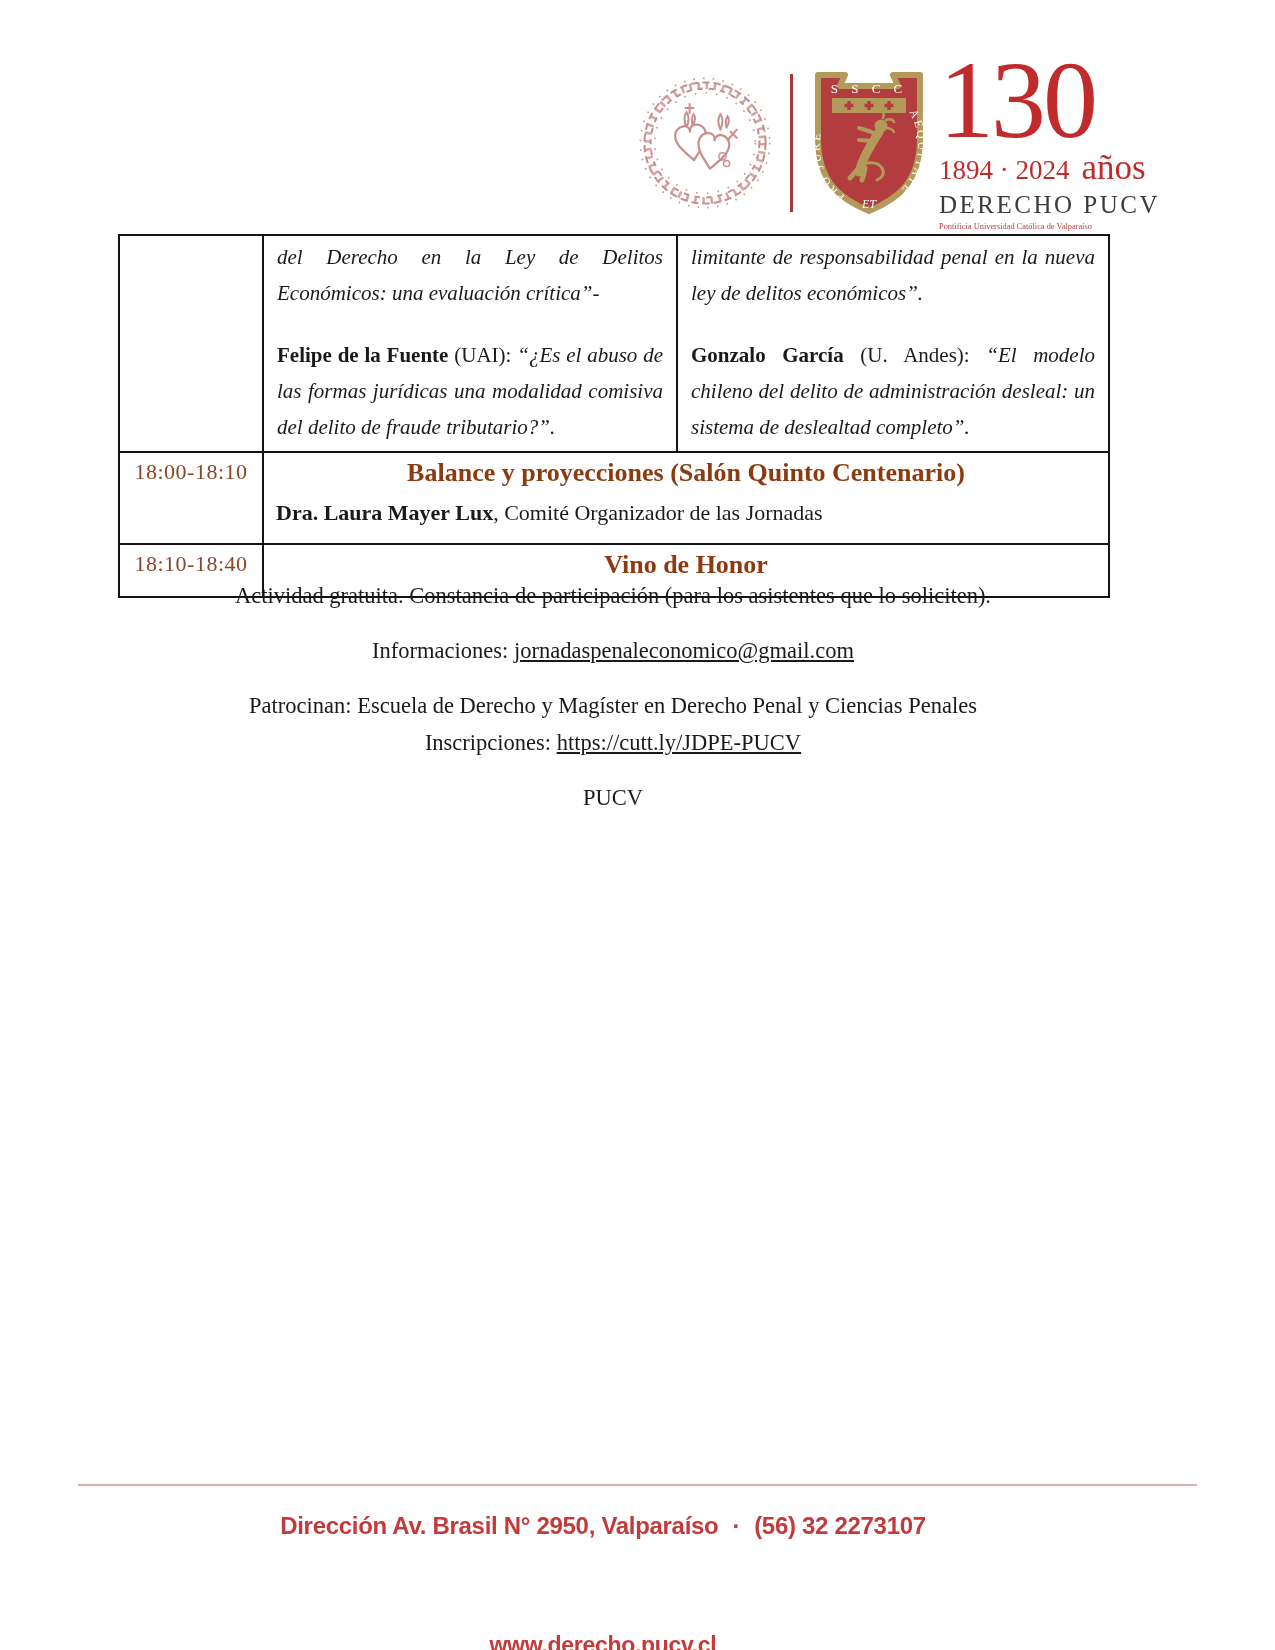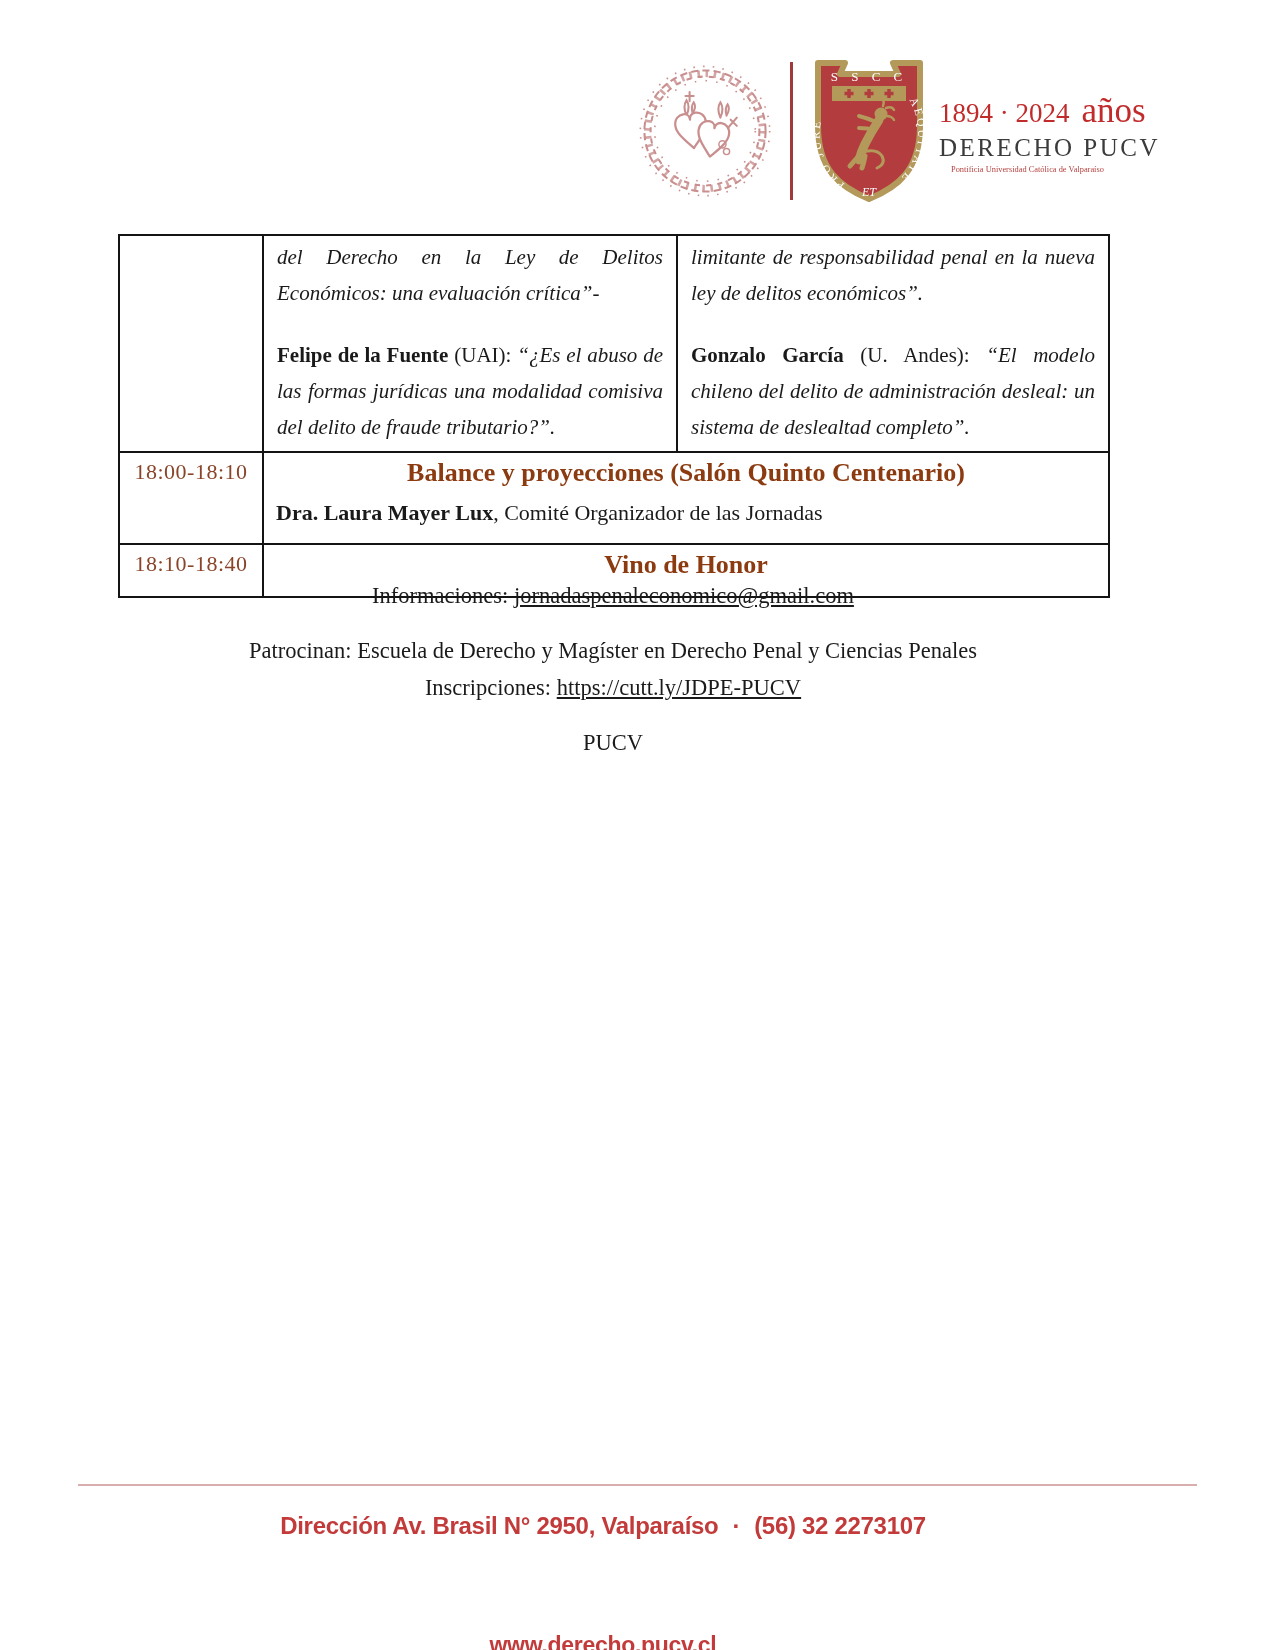--- a/index.html
+++ b/index.html
@@ -13,21 +13,21 @@
   .header-group { position:absolute; top:54px; left:628px; display:flex; align-items:center; }
   .wreath-svg { width:154px; height:154px; display:block; }
   .header-divider { width:3px; height:138px; background:#a23a3c; margin:0 16px 0 8px; }
   .shield-svg { width:120px; height:150px; display:block; }
   .anniv { margin-left:10px; display:flex; flex-direction:column; }
   .anniv-number { font-size:110px; line-height:0.84; letter-spacing:-3px; color:#c12b2b; }
   .anniv-years { display:flex; align-items:baseline; gap:12px; color:#c12b2b; margin-top:2px; }
   .year-range { font-size:27px; }
   .years-word { font-size:35px; }
   .anniv-school { font-size:25px; letter-spacing:2.5px; color:#3b3b3b; margin-top:3px; white-space:nowrap; }
-  .anniv-univ { font-size:8.4px; color:#b5413f; margin-top:3px; white-space:nowrap;margin-left:12px; }
+  .anniv-univ { font-size:8.4px; color:#b5413f; margin-top:3px; white-space:nowrap; }
 
   
   table.schedule { position:absolute; top:234px; left:118px; width:990px;
     border-collapse:collapse; table-layout:fixed; }
   table.schedule td { border:2px solid #141414; vertical-align:top; }
   .time-cell { font-size:22px; color:#8a4429; text-align:center; padding-top:6px; letter-spacing:0.5px; }
   .talk-cell { padding:3px 13px 6px; font-size:21px; line-height:36px; text-align:justify; }
   .talk-continuation { font-style:italic; }
   .talk-para2 { margin-top:26px; }
   .speaker-name { font-weight:bold; }
@@ -113,20 +113,21 @@
       <text class="shield-motto" font-size="11.5" fill="#ffffff" letter-spacing="2.5">
         <textPath href="#arcL">PRO JURE</textPath>
       </text>
       <text class="shield-motto" font-size="11.5" fill="#ffffff" letter-spacing="2.5">
         <textPath href="#arcR">AEQUITATE</textPath>
       </text>
       <text class="shield-bottom-text" x="60" y="140" text-anchor="middle" fill="#ffffff" font-size="12" font-style="italic">ET</text>
     </svg>
 
     <div class="anniv">
+      <div class="anniv-number">130</div>
       <div class="anniv-years">
         <span class="year-range">1894 · 2024</span>
         <span class="years-word">años</span>
       </div>
       <div class="anniv-school">DERECHO PUCV</div>
       <div class="anniv-univ">Pontificia Universidad Católica de Valparaíso</div>
     </div>
   </div>
 
   <table class="schedule">
@@ -166,20 +167,21 @@
     <tr style="height:43px;">
       <td class="time-cell">18:10-18:40</td>
       <td class="session-cell" colspan="2">
         <div class="session-title">Vino de Honor</div>
       </td>
     </tr>
   </tbody>
     </table>
 
   <div class="info-block">
+    <div class="info-line">Actividad gratuita. Constancia de participación (para los asistentes que lo soliciten).</div>
     <div class="info-line">
       <span>Informaciones: </span><span class="doc-link">jornadaspenaleconomico@gmail.com</span>
     </div>
     <div class="info-line tight">Patrocinan: Escuela de Derecho y Magíster en Derecho Penal y Ciencias Penales</div>
     <div class="info-line">
       <span>Inscripciones: </span><span class="doc-link">https://cutt.ly/JDPE-PUCV</span>
     </div>
     <div class="info-line">PUCV</div>
   </div>
 

